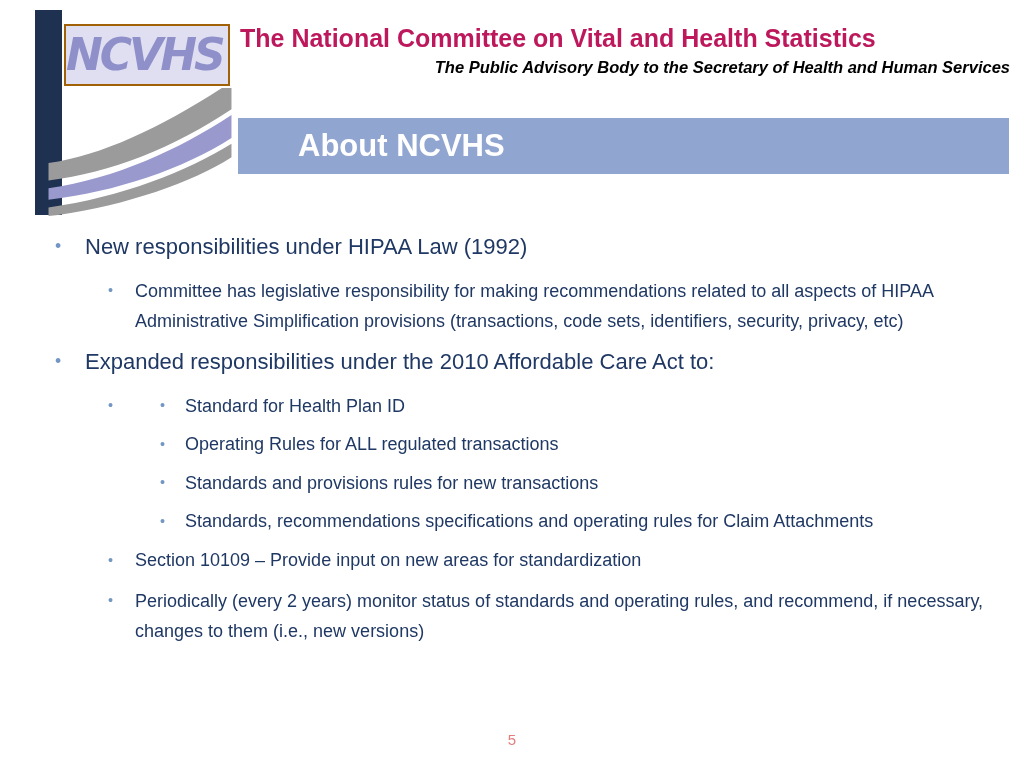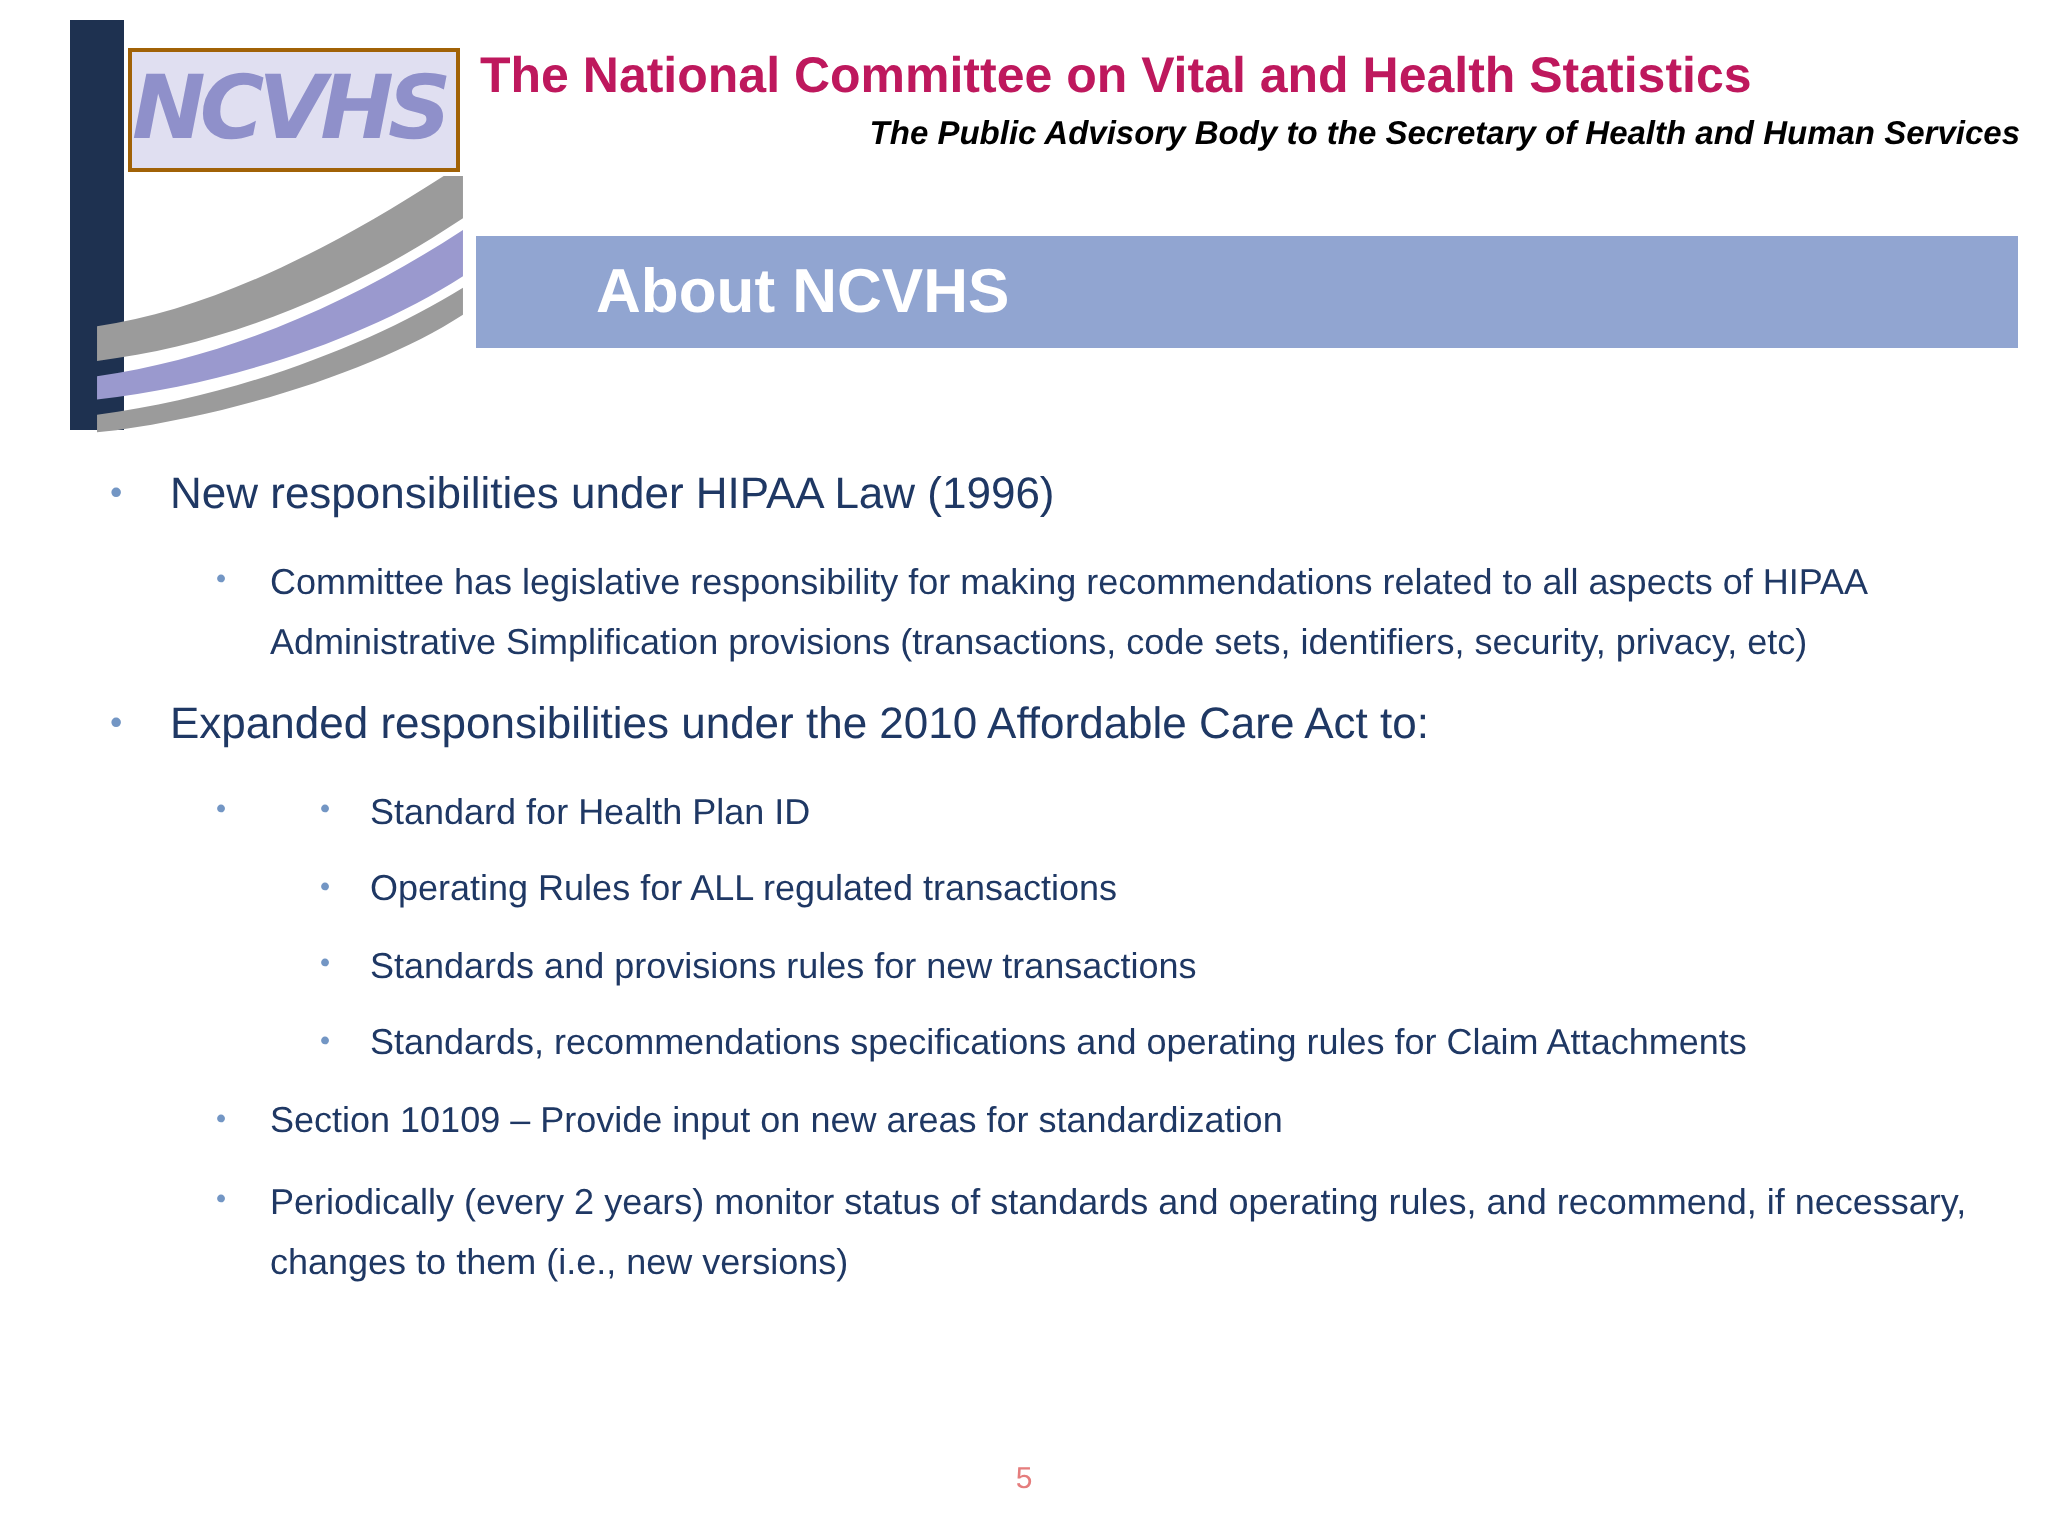--- a/index.html
+++ b/index.html
@@ -168,21 +168,21 @@
   <svg class="swoosh" viewBox="0 0 190 135" aria-hidden="true">
     <path d="M0,78 C55,70 115,42 180,0 L190,0 L190,22 C130,62 65,88 0,96 Z" fill="#9b9b9b"></path>
     <path d="M0,104 C70,94 135,64 190,28 L190,52 C140,84 70,108 0,116 Z" fill="#9a99ce"></path>
     <path d="M0,124 C75,114 145,86 190,58 L190,72 C150,98 80,122 10,132 L0,133 Z" fill="#9b9b9b"></path>
   </svg>
 
   <div class="body-list">
 
     <div class="item l1">
       <span class="marker">•</span>
-      <span class="text">New responsibilities under HIPAA Law (1996)</span>
+      <span class="text">New responsibilities under HIPAA Law (1992)</span>
     </div>
 
     <div class="item l2">
       <span class="marker">•</span>
       <span class="text">Committee has legislative responsibility for making recommendations related to all aspects of HIPAA Administrative Simplification provisions (transactions, code sets, identifiers, security, privacy, etc)</span>
     </div>
 
     <div class="item l1">
       <span class="marker">•</span>
       <span class="text">Expanded responsibilities under the 2010 Affordable Care Act to:</span>

